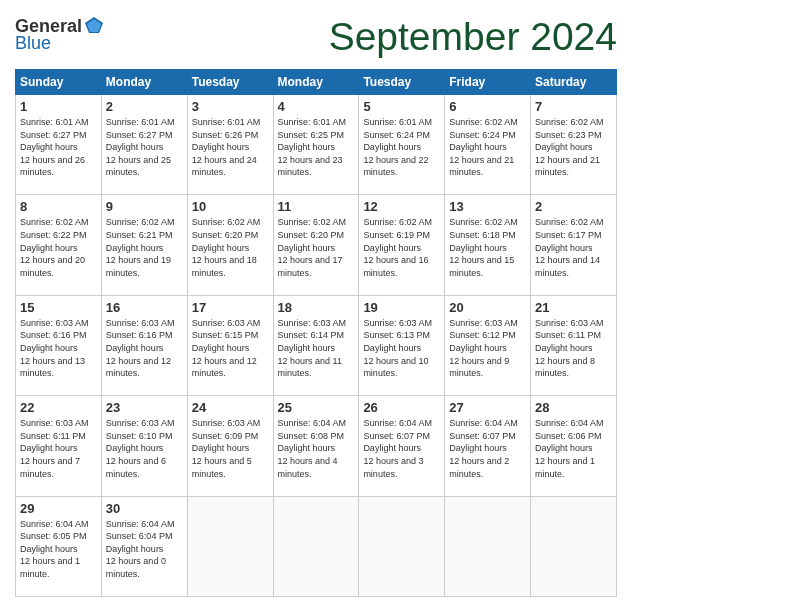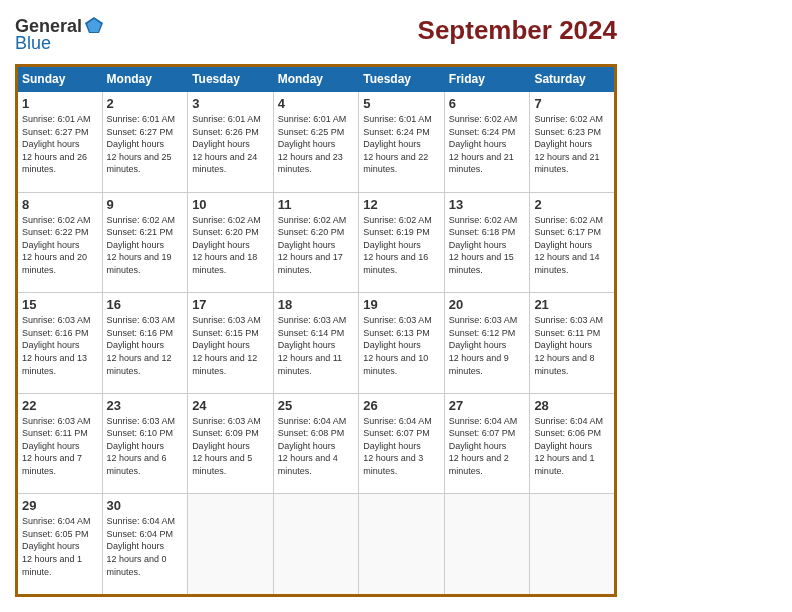--- a/index.html
+++ b/index.html
@@ -25,21 +25,21 @@
     }
     .logo {
       display: flex;
       align-items: center;
     }
     .title-section {
       text-align: right;
     }
     .calendar {
       flex: 1;
-      border: 3px solid #a16207;
+      border: 1px solid #a16207;
       border-collapse: collapse;
       width: 100%;
       table-layout: fixed;
     }
     .calendar th {
       background-color: #1a6aac;
       color: white;
       font-size: 12px;
       font-weight: bold;
       padding: 5px 4px;
@@ -83,21 +83,21 @@
           <span style="font-size:18px;font-weight:bold;color:#333;">General</span>
           <svg width="22" height="22" viewBox="0 0 22 22" style="margin-left:1px;">
             <polygon points="11,2 20,8 16,18 6,18 2,8" fill="#1a6aac"></polygon>
             <polygon points="11,4 18,9 15,17 7,17 4,9" fill="#4a9fe0"></polygon>
           </svg>
         </div>
         <span style="font-size:18px;font-weight:normal;color:#1a6aac;margin-top:-4px;">Blue</span>
       </div>
     </div>
     <div class="title-section">
-      <div style="font-size:26px;font-weight:bold;color:#7f1d1d;">September 2024</div>
+      <div style="font-size:39px;font-weight:normal;color:#14532d;">September 2024</div>
     </div>
   </div>
 
   <table class="calendar">
     <thead>
       <tr>
         <th>Sunday</th>
         <th>Monday</th>
         <th>Tuesday</th>
         <th>Monday</th>

